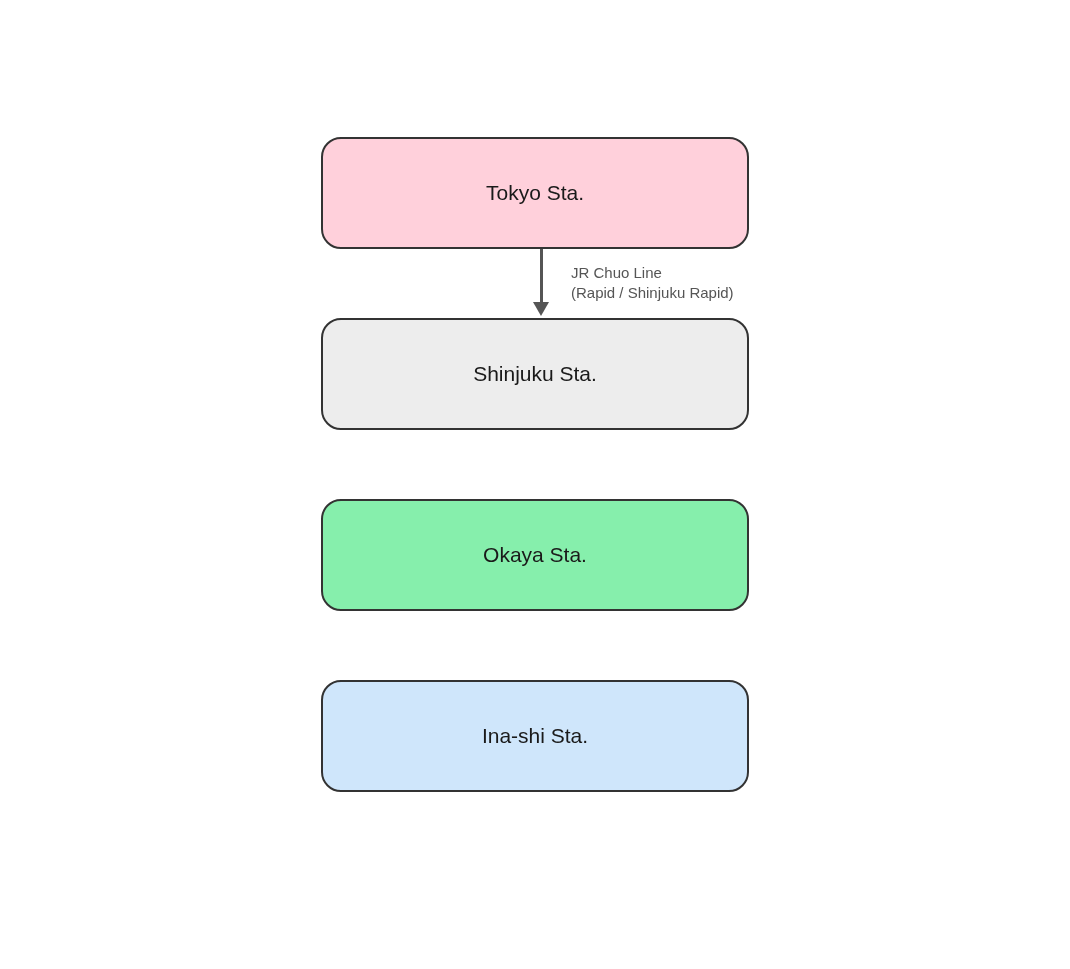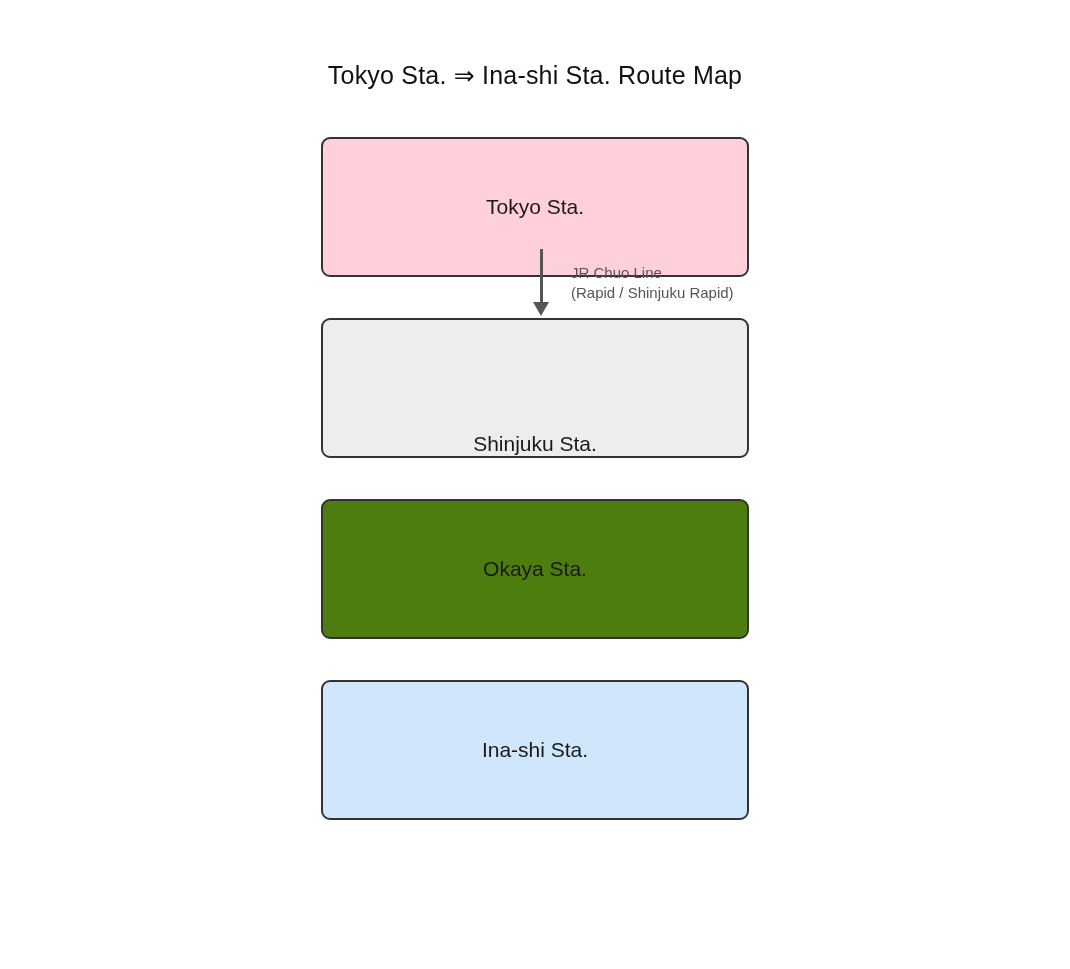--- a/index.html
+++ b/index.html
@@ -20,33 +20,33 @@
     text-align: center;
     font-size: 25px;
     font-weight: 500;
     color: #111111;
     letter-spacing: 0.2px;
   }
   .station-box {
     position: absolute;
     left: 321px;
     width: 428px;
-    height: 140px;
+    height: 112px;
     border: 2.5px solid #333333;
-    border-radius: 9px;
+    border-radius: 20px;
     display: flex;
     align-items: center;
     justify-content: center;
   }
   .station-box .station-label {
     font-size: 21px;
     color: #1a1a1a;
   }
   .box-0 { top: 137px; }
-  .box-1 { top: 318px; align-items: flex-end; }
+  .box-1 { top: 318px; }
   .box-2 { top: 499px; }
   .box-3 { top: 680px; }
 
   .connector {
     position: absolute;
     left: 6px;
     width: 100%;
     height: 69px;
     text-decoration: underline;
   }
@@ -79,41 +79,40 @@
     font-size: 15px;
     line-height: 20px;
     color: #555555;
   }
 </style>
 </head>
 <body>
 
 <div class="canvas">
 
-  <div class="title">Tokyo Sta. ⇒ Ina-shi Sta. Route Map</div>
 
   <div class="station-box box-0" style="background: rgb(255, 208, 219);">
     <span class="station-label">Tokyo Sta.</span>
   </div>
 
   <div class="connector conn-0">
     <div class="arrow-line"></div>
     <div class="arrow-head"></div>
     <div class="edge-label">
       <div>JR Chuo Line</div>
       <div>(Rapid / Shinjuku Rapid)</div>
     </div>
   </div>
 
   <div class="station-box box-1" style="background: rgb(237, 237, 237);">
     <span class="station-label">Shinjuku Sta.</span>
   </div>
 
 
-  <div class="station-box box-2" style="background: #4d7c0f;">
+  <div class="station-box box-2" style="background: #86efac;">
     <span class="station-label">Okaya Sta.</span>
   </div>
 
 
   <div class="station-box box-3" style="background: rgb(207, 230, 251); align-items: center;">
     <span class="station-label">Ina-shi Sta.</span>
   </div>
 
 </div>
 

